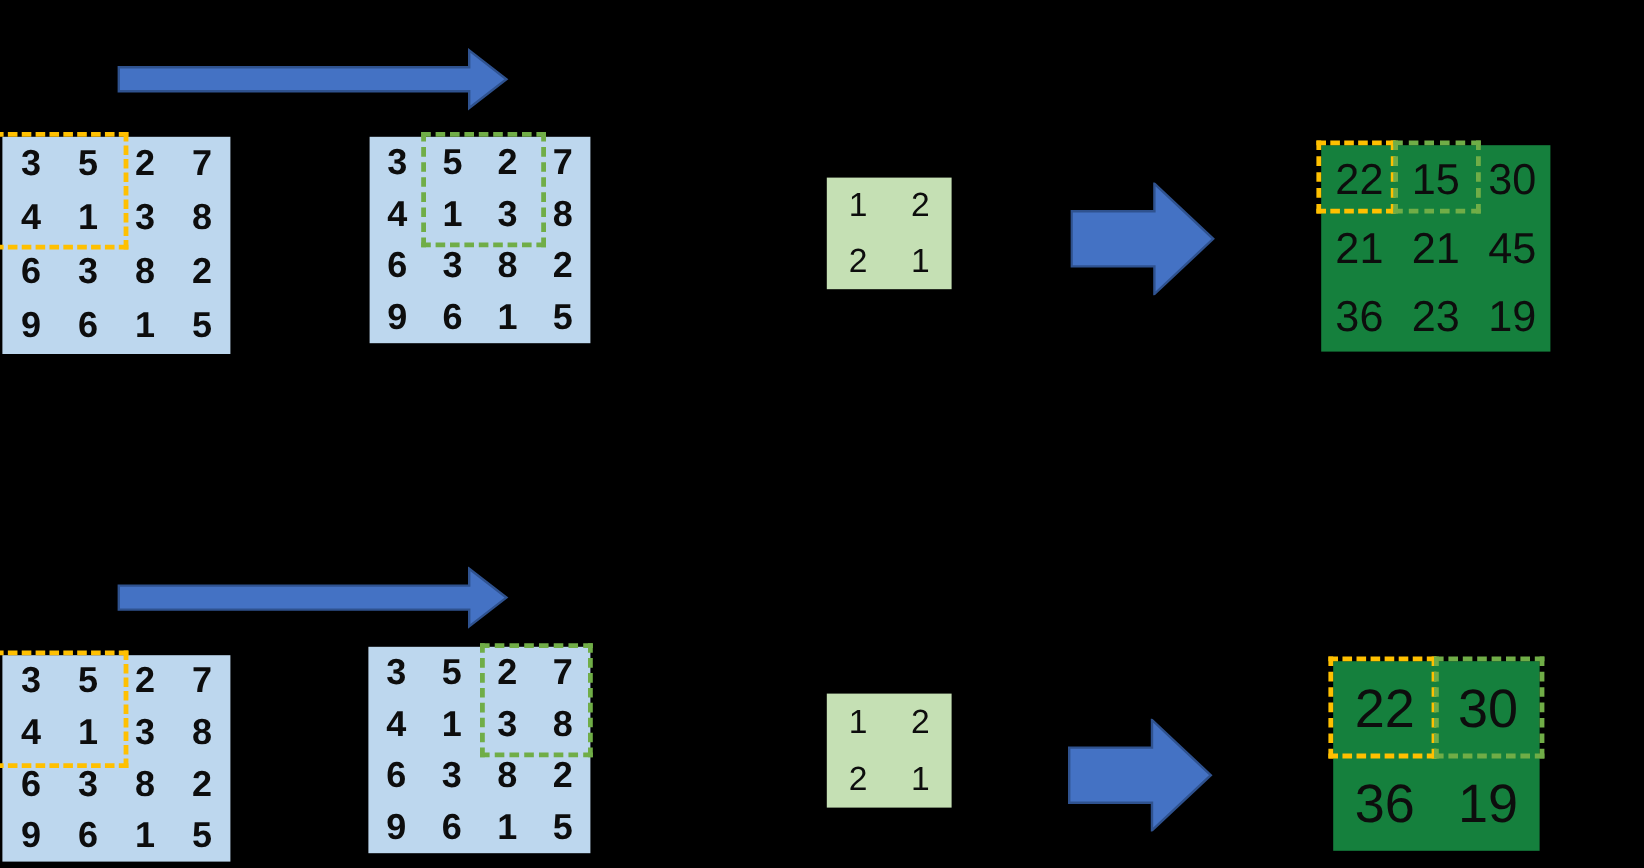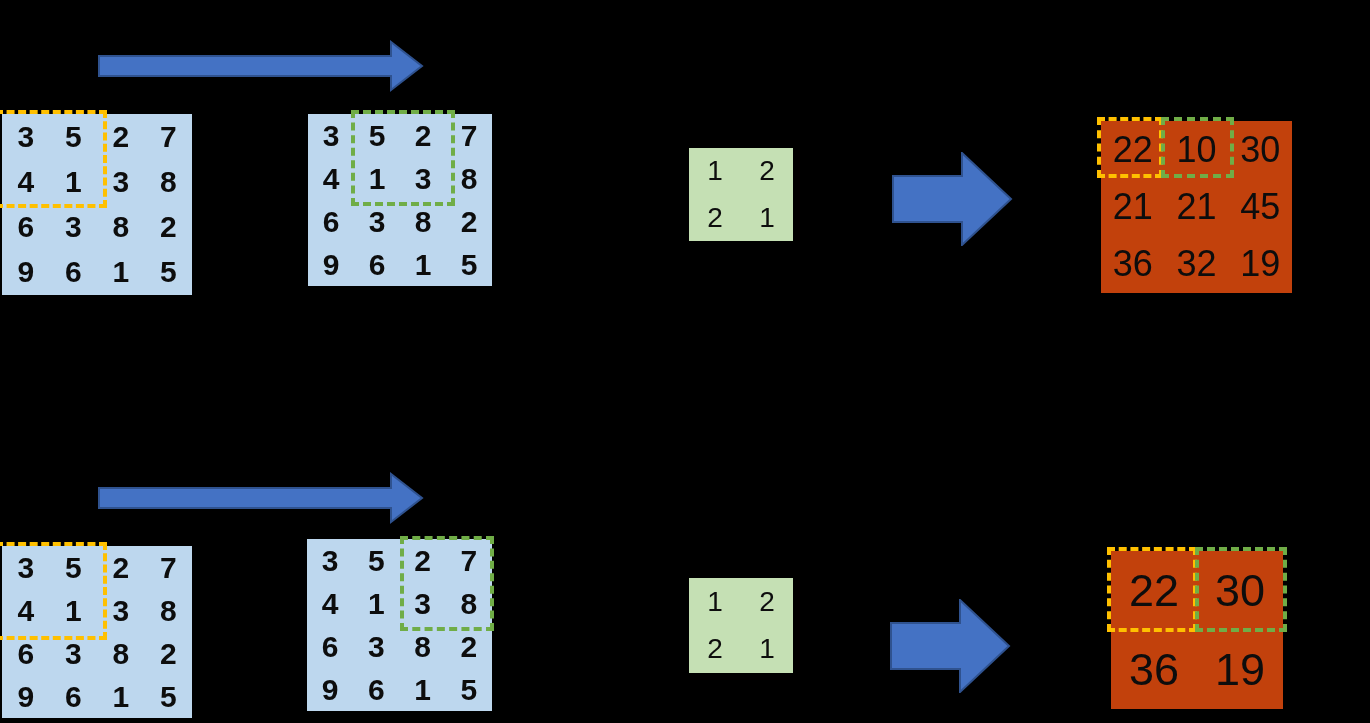--- a/index.html
+++ b/index.html
@@ -7,21 +7,21 @@
     position:relative;width:1370px;height:723px;background:#000000;
     overflow:hidden;font-family:"Liberation Sans",sans-serif;color:#0d0d0d;
   }
   .matrix{
     position:absolute;display:grid;align-items:center;justify-items:center;
     line-height:1;
   }
   .matrix .cell{display:block;}
   .input-matrix{background:#BDD7EE;font-weight:700;font-size:30px;}
   .kernel-matrix{background:#C5E0B4;font-weight:400;font-size:28px;}
-  .output-matrix{background:#c2410c;font-weight:400;}
+  .output-matrix{background:#15803d;font-weight:400;}
   .out-3x3{font-size:36px;}
   .out-2x2{font-size:45px;}
   .overlay{position:absolute;background:transparent;}
   .dash-yellow{border:4px dashed #FFC000;}
   .dash-green{border:4px dashed #70AD47;}
   .arrow{position:absolute;}
 </style>
 </head>
 <body>
 
@@ -77,27 +77,27 @@
       <span class="cell">2</span>
       <span class="cell">1</span>
     </div>
 
   <svg class="arrow" style="left:892px;top:152px;" width="122" height="94" viewBox="0 0 122 94">
     <polygon points="1,24 70,24 70,1 119,47 70,93 70,70 1,70" fill="#4472C4" stroke="#2F528F" stroke-width="2"></polygon>
   </svg>
 
   <div class="matrix output-matrix out-3x3" style="left: 1101px; top: 121px; width: 191px; height: 172px; grid-template-columns: repeat(3, 1fr);">
       <span class="cell">22</span>
-      <span class="cell">10</span>
+      <span class="cell">15</span>
       <span class="cell">30</span>
       <span class="cell">21</span>
       <span class="cell">21</span>
       <span class="cell">45</span>
       <span class="cell">36</span>
-      <span class="cell">32</span>
+      <span class="cell">23</span>
       <span class="cell">19</span>
     </div>
   <div class="overlay dash-yellow" style="left:1097px;top:117px;width:58px;height:53px;"></div>
   <div class="overlay dash-green" style="left:1161px;top:117px;width:65px;height:53px;"></div>
 
   <svg class="arrow" style="left:97px;top:472px;" width="328" height="54" viewBox="0 0 328 54">
     <polygon points="2,16 294,16 294,2 325,26 294,50 294,36 2,36" fill="#4472C4" stroke="#2F528F" stroke-width="2"></polygon>
   </svg>
 
   <div class="matrix input-matrix" style="left: 2px; top: 546px; width: 190px; height: 172px; grid-template-columns: repeat(4, 1fr);">

